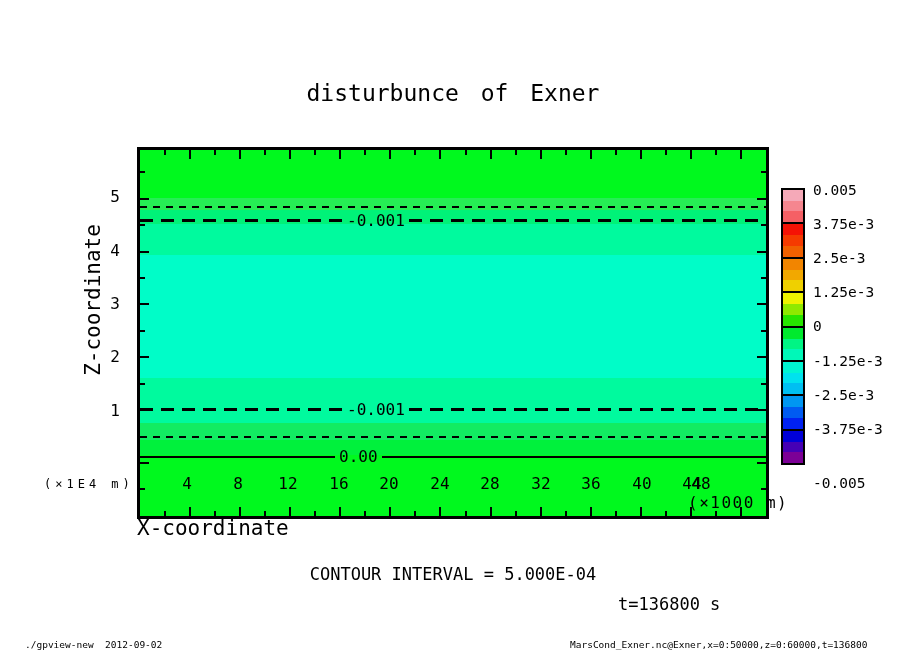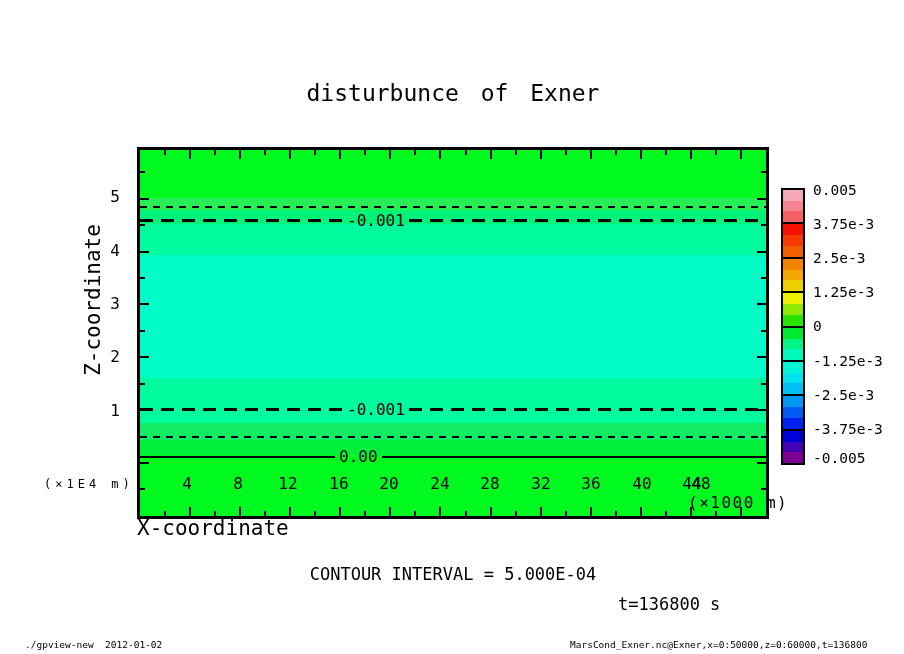--- a/index.html
+++ b/index.html
@@ -144,20 +144,20 @@
     <div class="cseg c8"></div>
   </div>
   <span class="cbl" style="top:190px">0.005</span>
   <span class="cbl" style="top:224px">3.75e-3</span>
   <span class="cbl" style="top:258px">2.5e-3</span>
   <span class="cbl" style="top:292px">1.25e-3</span>
   <span class="cbl" style="top:326px">0</span>
   <span class="cbl" style="top:361px">-1.25e-3</span>
   <span class="cbl" style="top:395px">-2.5e-3</span>
   <span class="cbl" style="top:429px">-3.75e-3</span>
-  <span class="cbl" style="top:458px">-0.005</span>
+  <span class="cbl" style="top:483px">-0.005</span>
 
   <div class="cinterval">CONTOUR INTERVAL = 5.000E-04</div>
   <div class="timelabel">t=136800 s</div>
 
-  <div class="footL">./gpview-new  2012-01-02</div>
+  <div class="footL">./gpview-new  2012-09-02</div>
   <div class="footR">MarsCond_Exner.nc@Exner,x=0:50000,z=0:60000,t=136800</div>
 </div>
 
 </body></html>

